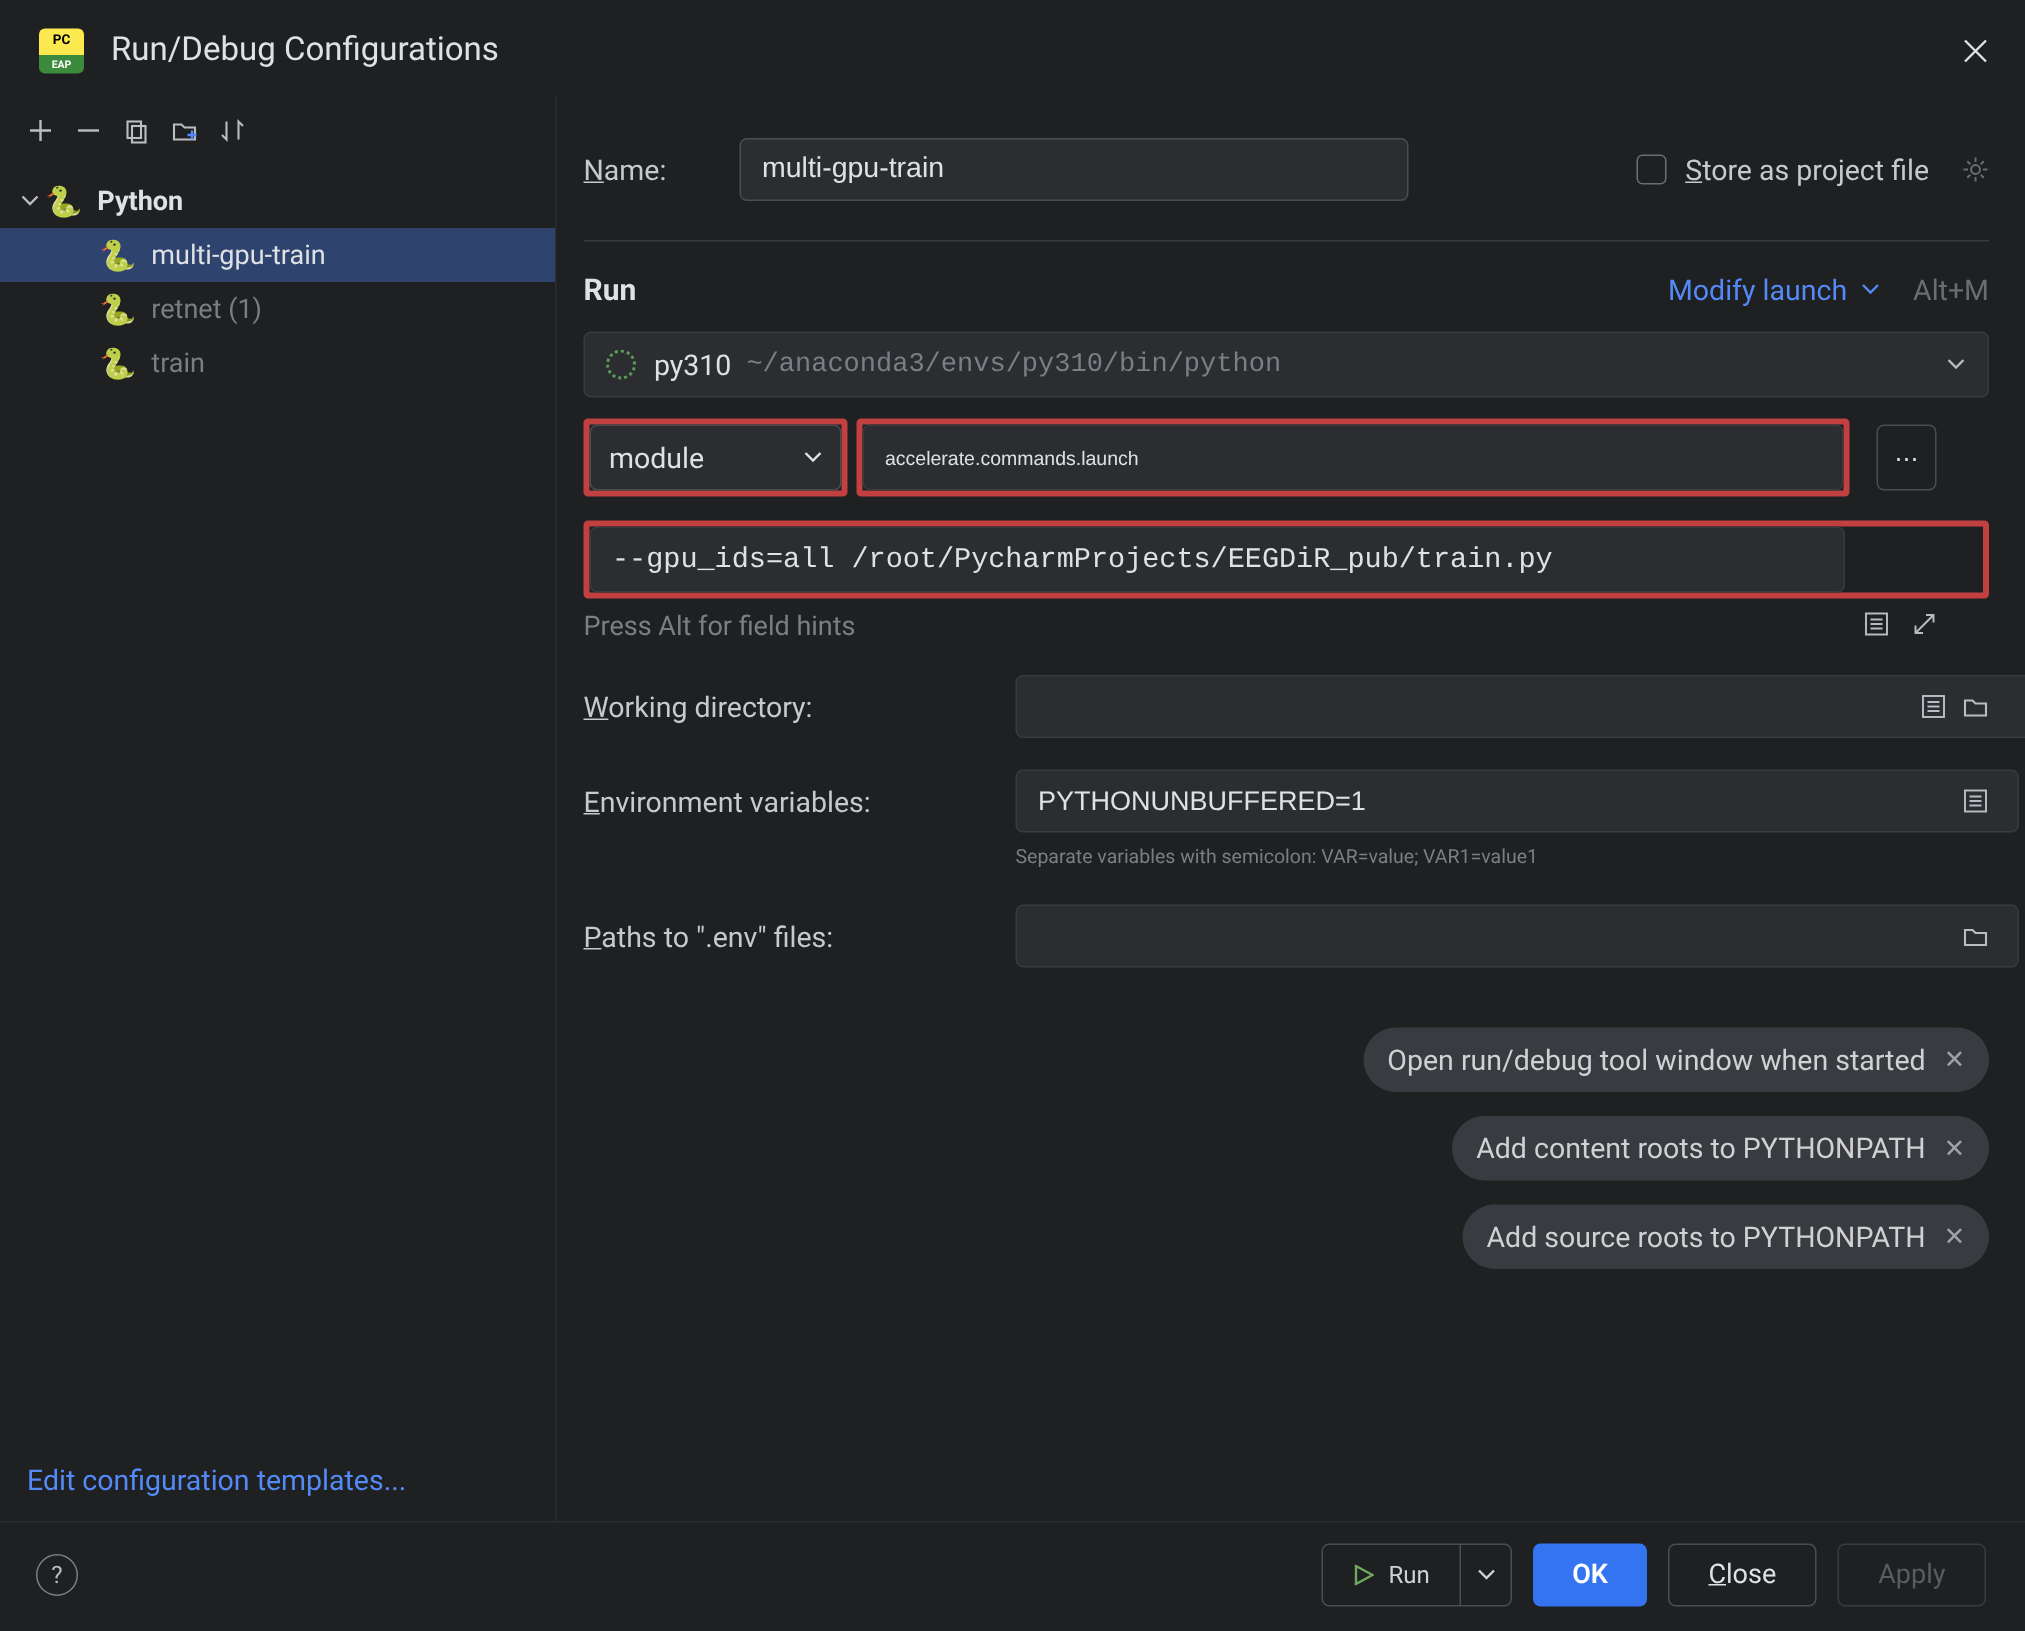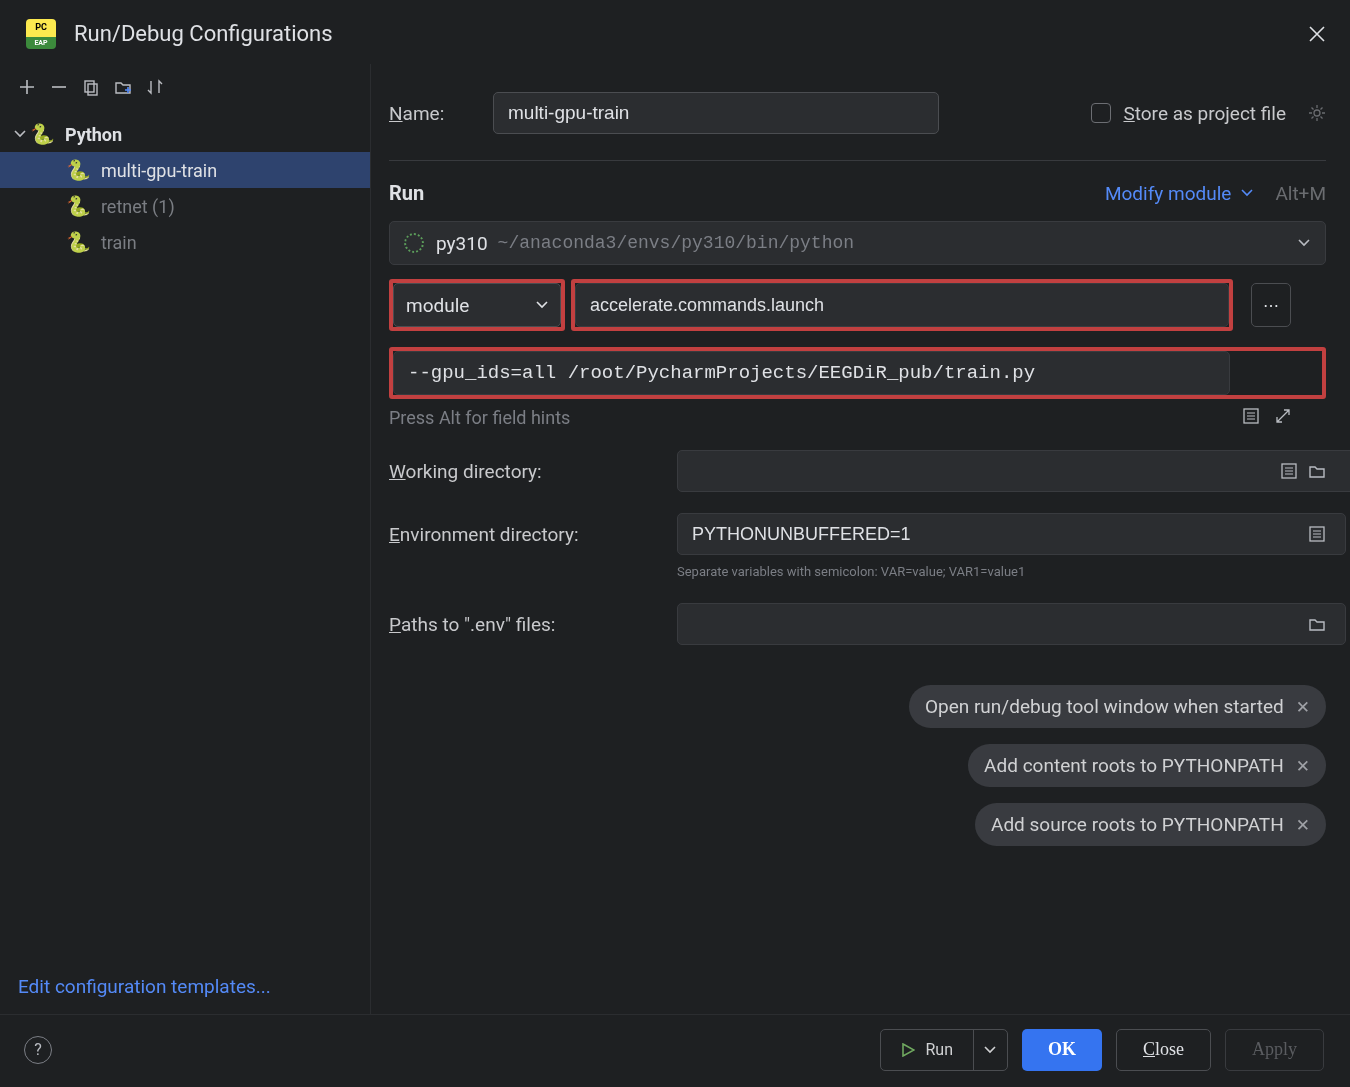--- a/index.html
+++ b/index.html
@@ -236,21 +236,21 @@
   margin-left: -4px;
 }
 .module-name {
   background: #2b2d30;
   border: 1px solid #393b3f;
   border-radius: 5px;
   width: 654px;
   height: 44px;
   padding: 0 14px;
   color: #dfe1e5;
-  font-size: 18px;
+  font-size: 13px;
 }
 .ellipsis-btn {
   width: 40px;
   height: 44px;
   border: 1px solid #4b4d51;
   border-radius: 5px;
   display: flex;
   align-items: center;
   justify-content: center;
   color: #dfe1e5;
@@ -367,21 +367,20 @@
 }
 .btn {
   height: 42px;
   padding: 0 26px;
   border-radius: 5px;
   display: flex;
   align-items: center;
   justify-content: flex-start;
   cursor: pointer;
   font-size: 18px;
-  font-family: Liberation Serif, serif;
 }
 .btn.primary { background: #3574f0; color: #fff; font-weight: 600; }
 .btn.secondary { border: 1px solid #4b4d51; color: #dfe1e5; }
 .btn.disabled { border: 1px solid #393b3f; color: #5a5c60; cursor: default; }
 input { outline: none; }
 svg { display: block; }
 </style>
 </head>
 <body>
 
@@ -469,21 +468,21 @@
               </svg>
             </span>
         </div>
       </div>
 
       <div class="divider"></div>
 
       <div class="run-header">
         <span class="run-title">Run</span>
         <div class="modify">
-          <a href="#"><span class="underline">Modify module</span></a>
+          <a href="#"><span class="underline">Modify launch</span></a>
           <span class="chev-sm">
               <svg width="12" height="12">
                 <path d="M1 3l5 5 5-5" stroke="currentColor" stroke-width="1.6" fill="none"></path>
               </svg>
             </span>
           <span class="shortcut">Alt+M</span>
         </div>
       </div>
 
       <div class="interp">
@@ -547,21 +546,21 @@
             </span>
           <span>
               <svg width="18" height="18">
                 <path d="M2 5h5l2 2h7v8H2z" fill="none" stroke="currentColor" stroke-width="1.4"></path>
               </svg>
             </span>
         </div>
       </div>
 
       <div class="field-row">
-        <span class="label field-label underline">Environment directory:</span>
+        <span class="label field-label underline">Environment variables:</span>
         <input class="field-input" value="PYTHONUNBUFFERED=1" style="">
         <div class="field-icons single">
           <span>
               <svg width="18" height="18">
                 <rect x="2" y="2" width="14" height="14" fill="none" stroke="currentColor" stroke-width="1.3"></rect>
                 <path d="M5 6h8M5 9h8M5 12h8" stroke="currentColor" stroke-width="1.2"></path>
               </svg>
             </span>
         </div>
       </div>

